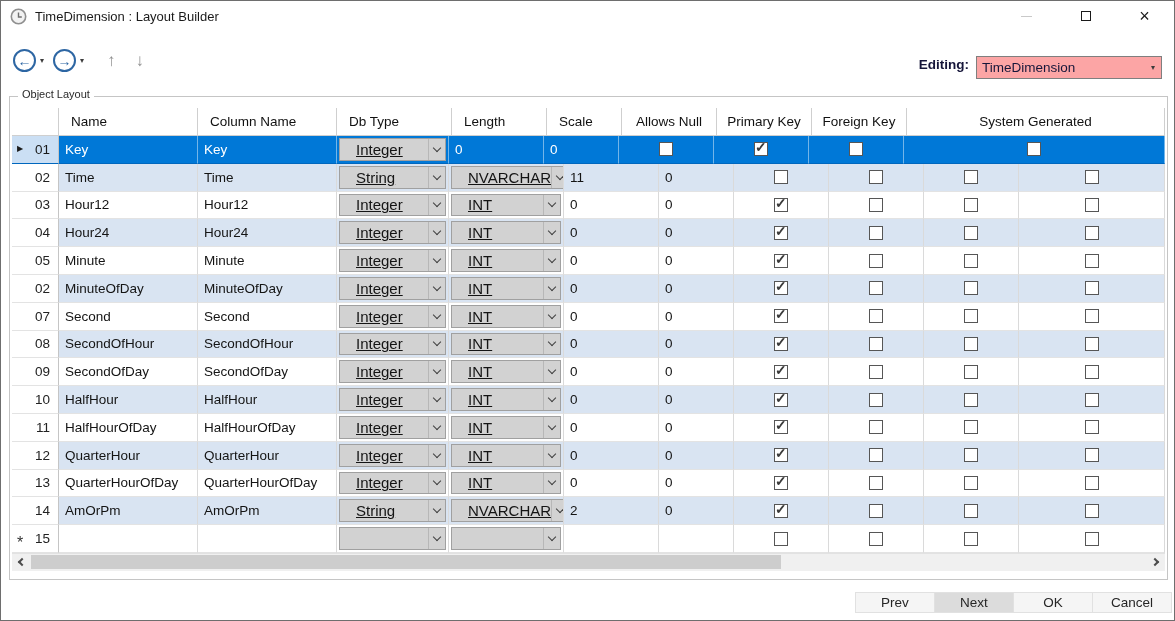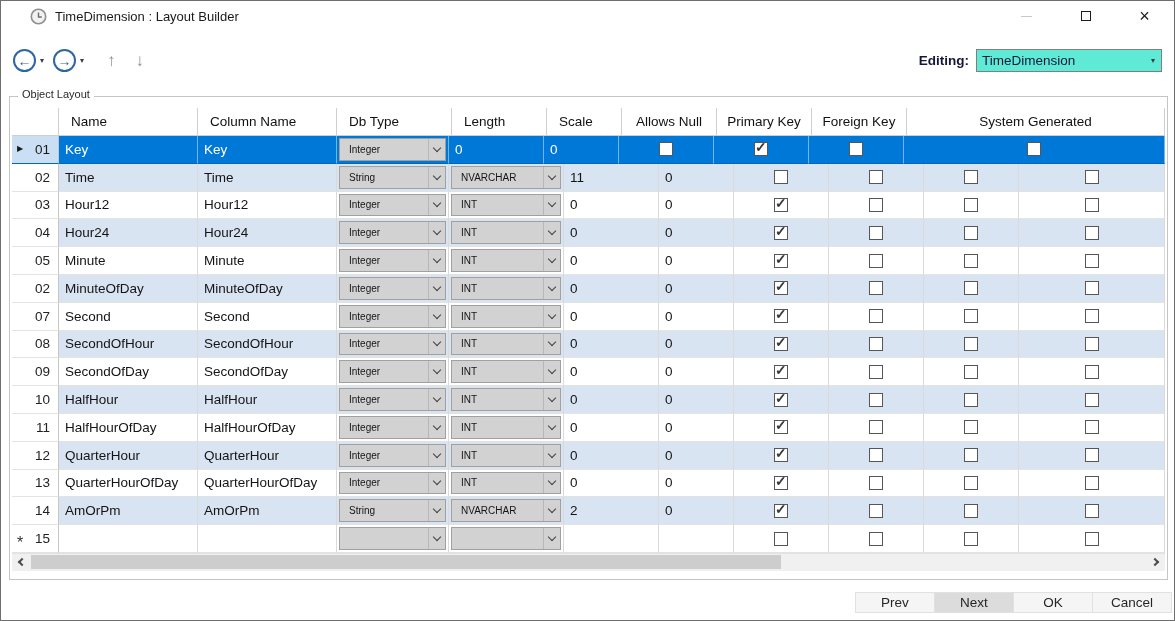--- a/index.html
+++ b/index.html
@@ -1,40 +1,40 @@
 <!DOCTYPE html>
 <html><head>
 <meta charset="utf-8">
 <style>
   * { margin:0; padding:0; box-sizing:border-box; }
   html,body { width:1175px; height:621px; overflow:hidden; background:#fff;
               font-family:"Liberation Sans", sans-serif; }
   .window { position:absolute; inset:0; border:1px solid #6e6e6e; background:#fff; }
 
   
-  .titlebar { position:absolute; top:0; left:0; right:0; height:30px; display:flex; align-items:center;padding-left:20px; }
+  .titlebar { position:absolute; top:0; left:0; right:0; height:30px; display:flex; align-items:center; }
   .app-icon { margin-left:9px; width:17px; height:17px; display:block; }
   .title { margin-left:8px; font-size:13px; color:#1a1a1a; }
   .wctrl { margin-left:auto; display:flex; height:100%; }
   .wbtn { width:59px; height:30px; display:flex; align-items:center; justify-content:center; }
   .min-glyph { width:11px; height:1px; background:#c9c9c9; display:block; }
   .max-glyph { width:10px; height:10px; border:1px solid #1a1a1a; display:block; }
   .close-glyph { font-size:18px; color:#1a1a1a; line-height:1; }
 
   
   .toolbar { position:absolute; top:30px; left:0; right:0; height:62px; }
   .navgroup { position:absolute; left:12px; top:18px; display:flex; align-items:center; }
   .navbtn { width:23px; height:23px; border:2px solid #2d66a3; border-radius:50%; color:#2d66a3;
             display:flex; align-items:center; justify-content:center; font-size:14px; font-weight:bold; }
   .navcaret { font-size:8px; color:#3c3c3c; margin:0 9px 0 4px; }
   .updown { font-size:17px; color:#8f8f8f; font-weight:bold; }
   .up { margin-left:14px; } .down { margin-left:20px; }
   .editing { position:absolute; right:12px; top:18px; display:flex; align-items:center; }
   .editing-label { font-size:13.5px; color:#16163a; margin-right:7px; font-weight:600; }
-  .combo { width:186px; height:23px; border:1px solid #7f7f7f; background:#5eead4; display:flex; align-items:center; }
+  .combo { width:186px; height:23px; border:1px solid #7f7f7f; background:#fca5a5; display:flex; align-items:center;margin-top:7px; }
   .combo-val { flex:1; padding-left:5px; font-size:13.5px; color:#16163a; }
   .combo-drop { width:16px; text-align:center; font-size:8px; color:#3c3c3c; }
 
   
   .groupbox { position:absolute; top:95px; left:8px; width:1159px; height:484px; border:1px solid #c5c5c5; }
   .gb-label { position:absolute; top:-9px; left:8px; background:#fff; padding:0 4px; font-size:11px; color:#2a2a2a; }
 
   
   .grid { position:absolute; top:11px; left:2px; right:2px; }
   .grid-header { display:flex; height:28px;justify-content:center; }
@@ -51,21 +51,21 @@
   .cell { border-right:1px solid #dadada; border-bottom:1px solid #e3e3e3; display:flex; align-items:center;
           font-size:13.5px; color:#141414; overflow:hidden; white-space:nowrap; background:#fff; }
   .tc { padding-left:6px; }
   .rh { justify-content:flex-end; padding-right:8px; background:#fff !important; border-right:1px solid #c5c5c5; position:relative; color:#222; }
   .mark { position:absolute; left:5px; top:50%; transform:translateY(-55%); font-size:8px; color:#1a1a1a; }
   .mark.newmark { font-size:16px; transform:translateY(-30%); color:#333; }
   .grow.sel .cell { background:#0078d7; color:#fff; border-right-color:rgba(255,255,255,.45); border-bottom-color:#0067be; }
   .grow.sel .rh { background:#cbdff4 !important; color:#1a1a1a; border-right-color:#c5c5c5; }
   .ddc { padding:2px; }
   .dd { flex:1; height:100%; background:#d2d2d2; border:1px solid #a0a0a0; display:flex; align-items:center; }
-  .ddt { flex:1; padding-left:9px; font-size:10px; color:#141414; overflow:hidden; white-space:nowrap; }
+  .ddt { flex:1; padding-left:16px; font-size:15px; color:#141414; overflow:hidden; white-space:nowrap;text-decoration:underline; }
   .chev { width:17px; height:100%; display:flex; align-items:center; justify-content:center; border-left:1px solid #b7b7b7; }
   .chev i { width:6px; height:6px; border-right:1.6px solid #3f3f3f; border-bottom:1.6px solid #3f3f3f;
             transform:rotate(45deg); margin-top:-3px; display:block; }
   .cbc { justify-content:center; }
   .cb { width:14px; height:14px; border:1.5px solid #565656; background:#fff; position:relative; display:block; }
   .cb.on::after { content:"✓"; position:absolute; left:0px; top:-4px; font-size:14px; font-weight:bold; color:#3a3a3a; }
 
   
   .hscroll { display:flex; height:18px; background:#f0f0f0; border-top:1px solid #e2e2e2; align-items:center; }
   .sarrow { width:17px; height:18px; display:flex; align-items:center; justify-content:center; }

